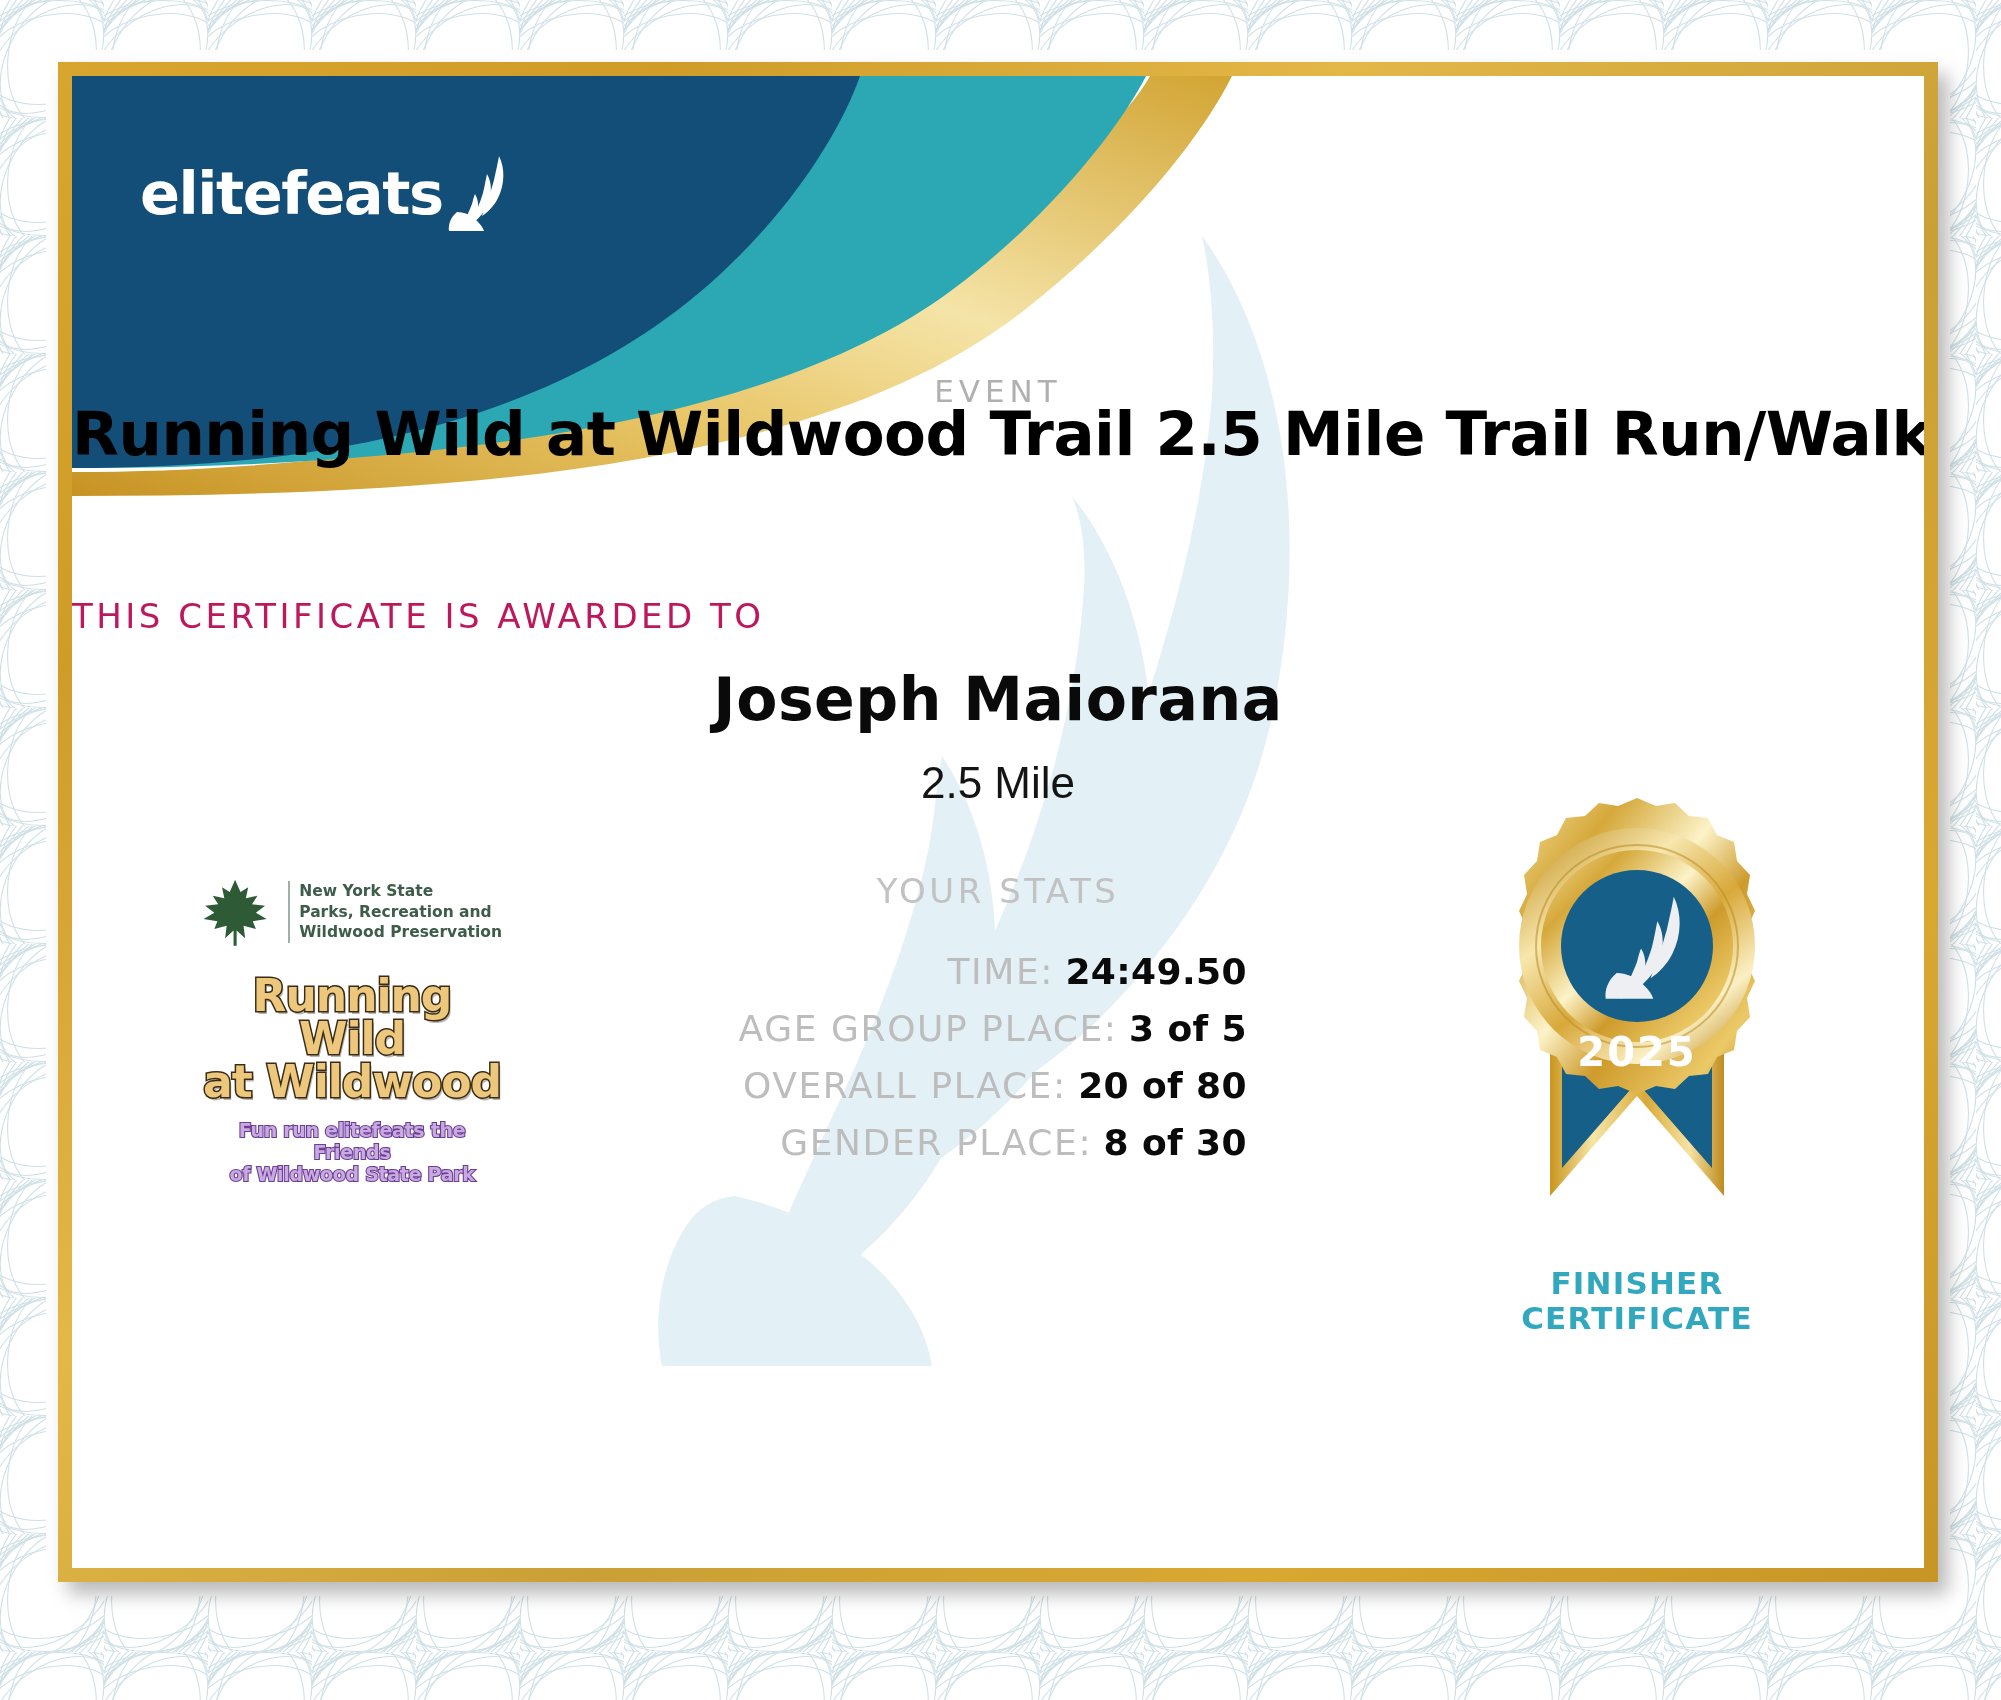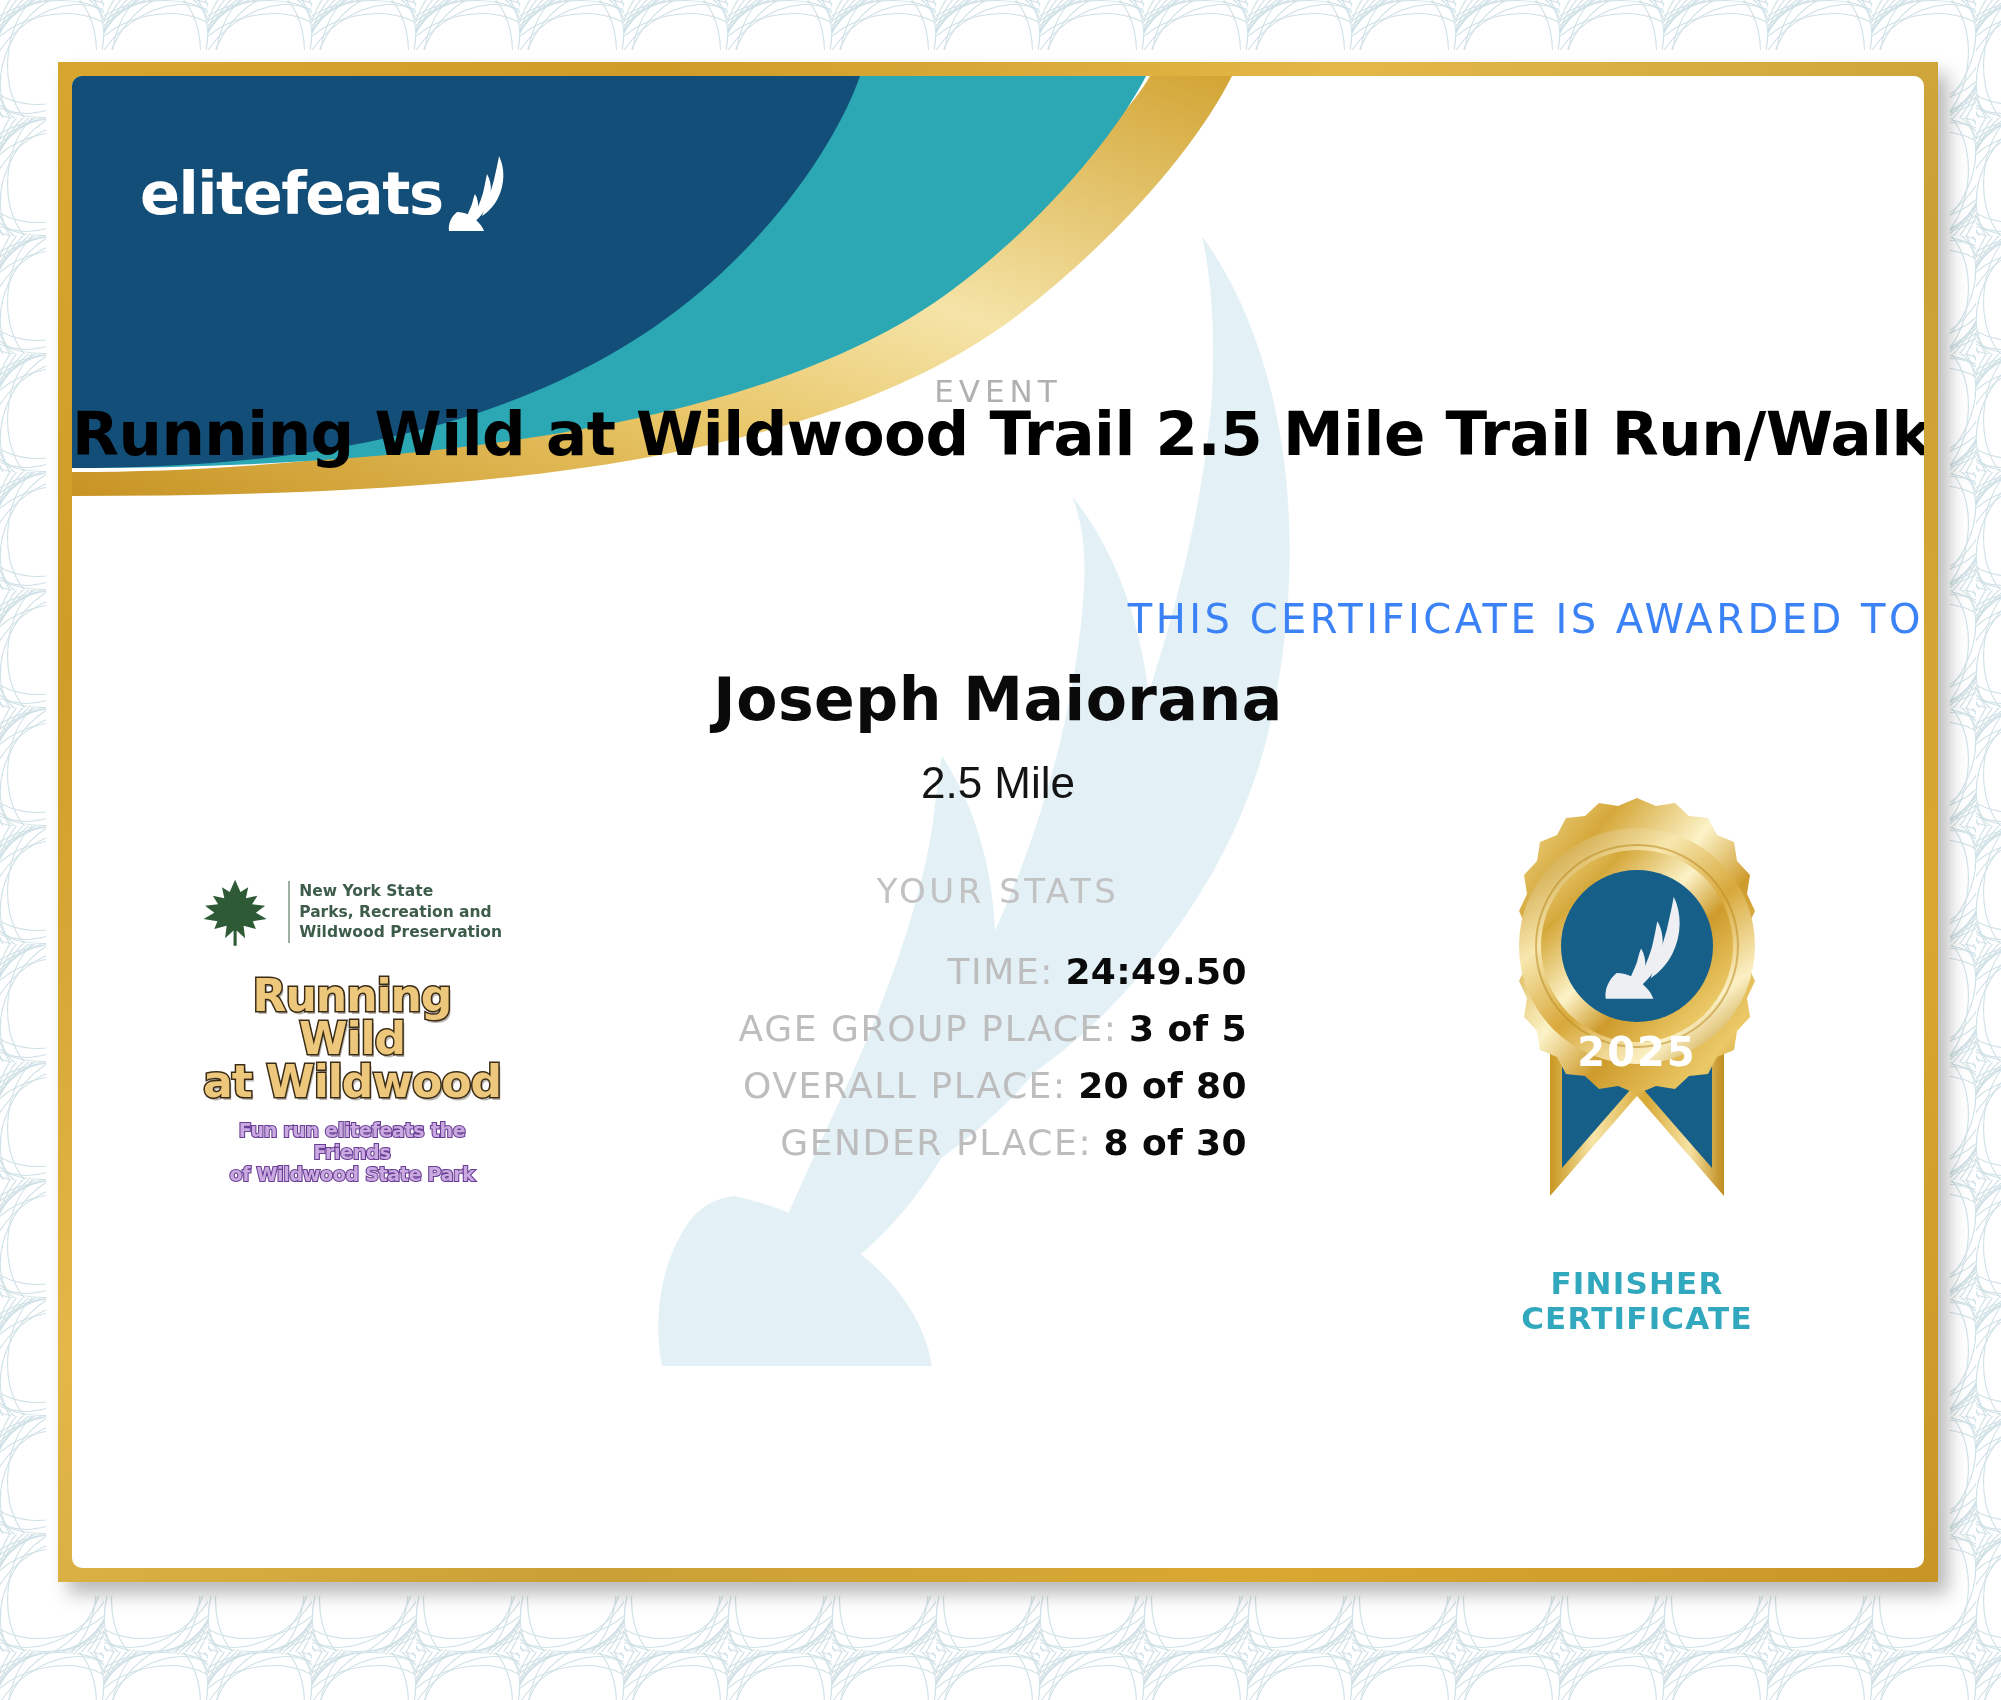--- a/index.html
+++ b/index.html
@@ -40,21 +40,20 @@
     box-shadow: 10px 12px 18px rgba(0,0,0,0.28);
     padding: 14px;
     box-sizing: border-box;
   }
   .cert-inner {
     position: relative;
     width: 100%;
     height: 100%;
     background: #ffffff;
     overflow: hidden;
-    border-radius: 10px;
   }
 
   
   .header-swoosh {
     position: absolute;
     left: 0; top: 0;
     width: 1852px;
     height: 420px;
     z-index: 2;
     pointer-events: none;
@@ -123,25 +122,25 @@
     font-size: 61px;
     letter-spacing: -0.5px;
     color: #000000;
     white-space: nowrap;
   }
 
   .lbl-awarded {
     position: absolute;
     left: 0; right: 0;
     top: 520px;
-    text-align: right;
-    font-family: "DejaVu Sans", sans-serif;
-    font-size: 40px;
+    text-align: left;
+    font-family: "DejaVu Sans", sans-serif;
+    font-size: 34px;
     letter-spacing: 3.5px;
-    color: #3b82f6;
+    color: #be185d;
     font-weight: 400;
   }
   .recipient-name {
     position: absolute;
     left: 0; right: 0;
     top: 588px;
     text-align: center;
     font-family: "DejaVu Sans", sans-serif;
     font-weight: 700;
     font-size: 60px;

